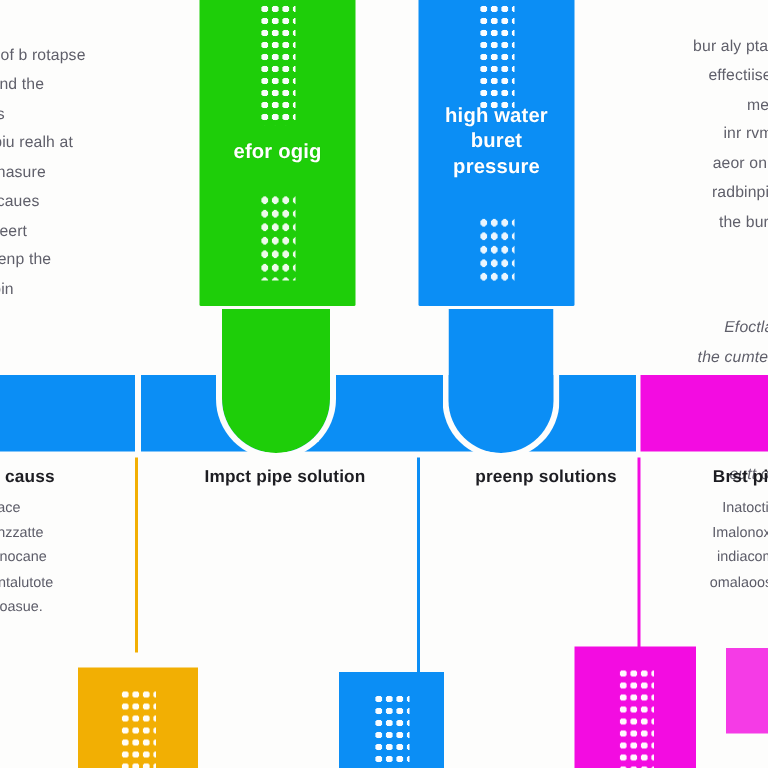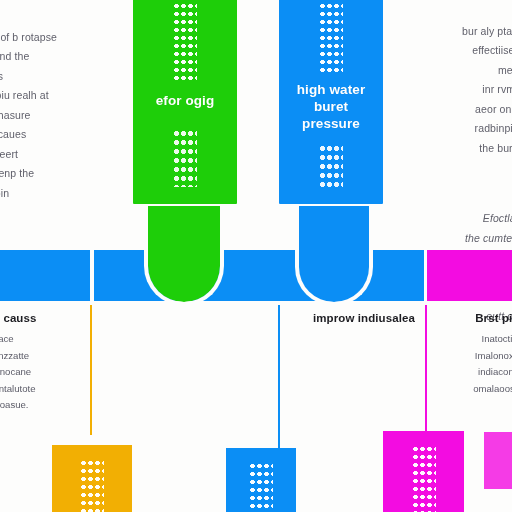--- a/index.html
+++ b/index.html
@@ -184,21 +184,21 @@
     <div class="stem" style="height: 218px; background: rgb(30, 206, 9);"></div>
     <div class="dots" style="top: 0px; height: 98px; width: 24px;"></div>
     <div class="dots sparse" style="top: 143px; height: 58px; width: 24px;"></div>
     <div class="label" style="top: 106px; white-space: pre-line;">efor ogig</div>
   </div>
 
   <div class="riser" id="riser-1" style="left: 279px; width: 104px; height: 218px;">
     <div class="stem" style="height: 218px; background: rgb(11, 142, 245);"></div>
     <div class="dots" style="top: 0px; height: 86px; width: 24px;"></div>
     <div class="dots sparse" style="top: 158px; height: 46px; width: 24px;"></div>
-    <div class="label" style="top: 95px; white-space: pre-line;">high water
+    <div class="label" style="top: 82px; white-space: pre-line;">high water
 buret
 pressure</div>
   </div>
 
   <div id="pipe" style="top: 250px; height: 51px;">
     <div class="pipe-seg" id="pipe-seg-0" style="left: 0px; width: 90px; background: rgb(11, 142, 245);"></div>
     <div class="pipe-seg" id="pipe-seg-1" style="left: 94px; width: 330px; background: rgb(11, 142, 245);"></div>
     <div class="pipe-seg" id="pipe-seg-2" style="left: 427px; width: 85px; background: rgb(243, 12, 225);"></div>
   </div>
 
@@ -215,23 +215,24 @@
 
   <div class="col" id="col-0" style="left: -28px; top: 311px; width: 124px; text-align: left;">
     <h3>latier causs</h3>
     <p>thnoalace
 rshloenzzatte
 ilochtenocane
 nunoontalutote
 italiemoasue.</p>
   </div>
   <div class="col" id="col-1" style="left: 96px; top: 311px; width: 188px; text-align: center;">
+    <h3>Impct pipe solution</h3>
   </div>
   <div class="col" id="col-2" style="left: 284px; top: 311px; width: 160px; text-align: center;">
-    <h3>improw indiusalea</h3>
+    <h3>preenp solutions</h3>
     <p></p>
   </div>
   <div class="col" id="col-3" style="left: 440px; top: 311px; width: 140px; text-align: center;">
     <h3>Brst piopper</h3>
     <p>Inatoctisatom
 Imalonoxafiutom
 indiacomtoctev
 omalaoosmnoten</p>
   </div>
 

